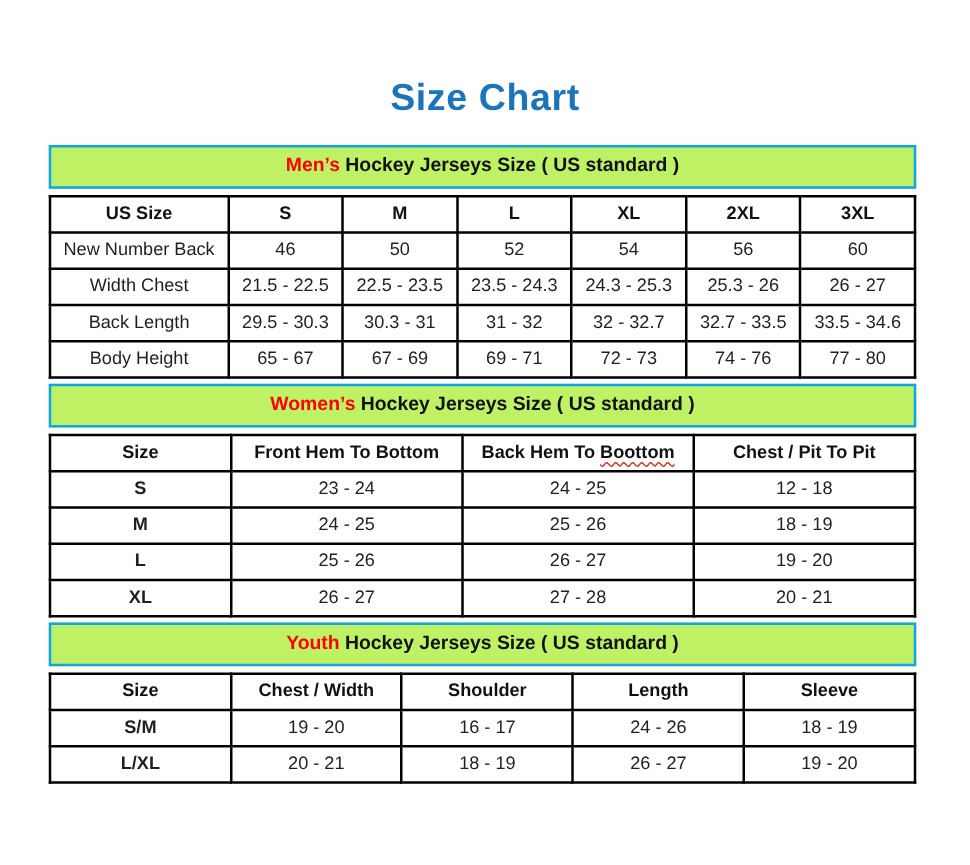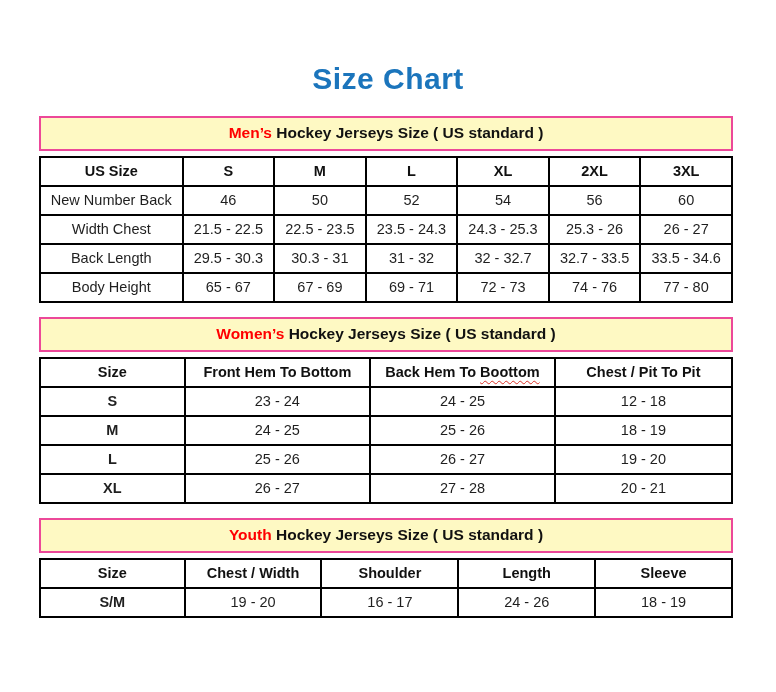--- a/index.html
+++ b/index.html
@@ -20,37 +20,37 @@
     font-weight: 700;
     color: #1B75BC;
     letter-spacing: 0.5px;
     line-height: 1;
   }
   .sheet {
     width: 694px;
     margin-left: 39px;
   }
   .band {
-    background: #fef9c3;
-    border: 2px solid #ec4899;
+    background: #bef264;
+    border: 2px solid #0ea5e9;
     text-align: center;
     font-size: 15.5px;
     font-weight: 700;
     color: #111111;
     padding: 6px 0 7px 0;
     margin-bottom: 5px;
   }
   .band .accent {
     color: #FF0000;
   }
   table.grid {
     width: 100%;
     border-collapse: collapse;
     table-layout: fixed;
-    margin-bottom: 14px;
+    margin-bottom: 4px;
   }
   table.grid th,
   table.grid td {
     border: 2px solid #000000;
     text-align: center;
     vertical-align: middle;
     font-size: 14.5px;
     color: #1f1f1f;
     padding: 3px 2px 4px 2px;
     height: 20px;
@@ -208,16 +208,23 @@
       </tr>
     </thead>
     <tbody>
       <tr>
         <td class="bold-label">S/M</td>
         <td>19 - 20</td>
         <td>16 - 17</td>
         <td>24 - 26</td>
         <td>18 - 19</td>
       </tr>
+      <tr>
+        <td class="bold-label">L/XL</td>
+        <td>20 - 21</td>
+        <td>18 - 19</td>
+        <td>26 - 27</td>
+        <td>19 - 20</td>
+      </tr>
     </tbody>
   </table>
 
 </div>
 
 </body></html>

